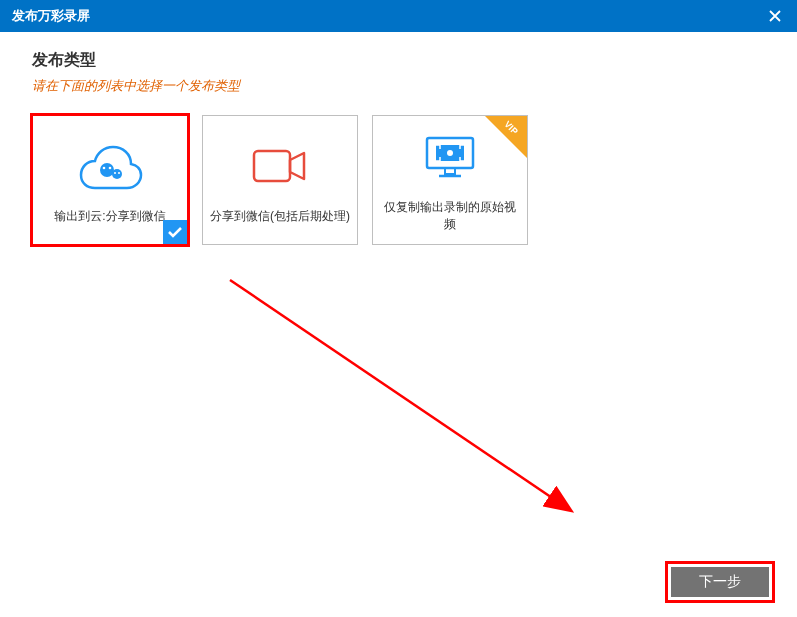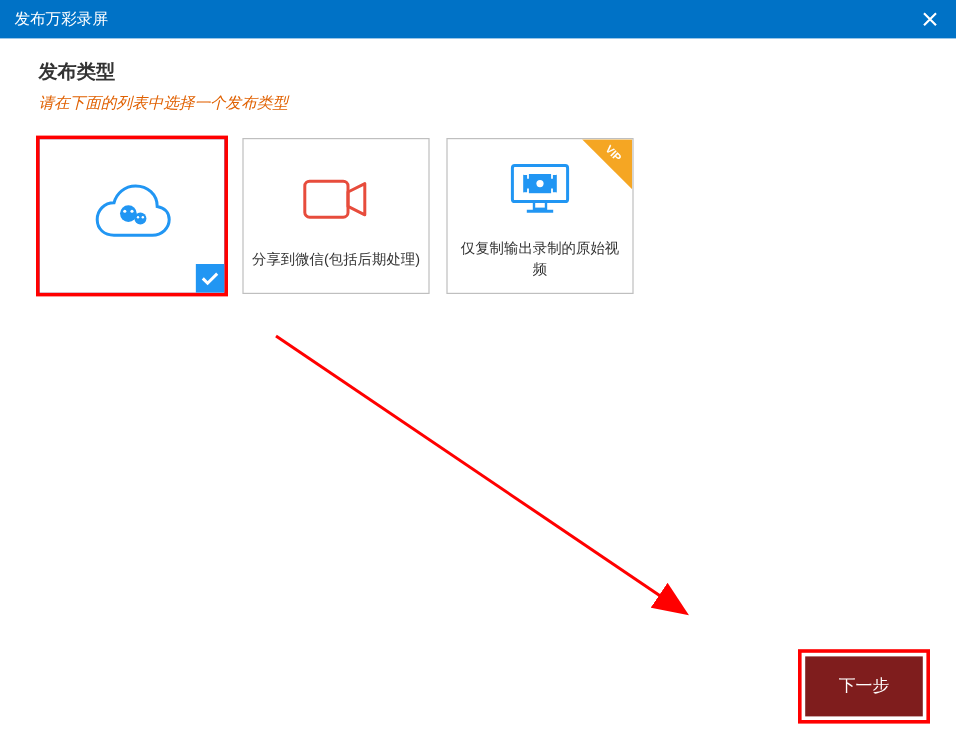--- a/index.html
+++ b/index.html
@@ -1,39 +1,39 @@
 <!DOCTYPE html>
 <html><head>
   <meta charset="utf-8">
   <style>
     * { margin: 0; padding: 0; box-sizing: border-box; }
     body { font-family: "Microsoft YaHei", Arial, sans-serif; background: #fff; width: 797px; height: 617px; position: relative; overflow: hidden; }
     
     .titlebar { background: #0072c6; height: 32px; display: flex; align-items: center; justify-content: space-between; padding: 0 12px; }
-    .titlebar-text { color: #fff; font-size: 13px; font-weight: normal; }
+    .titlebar-text { color: #fff; font-size: 13px; font-weight: bold; }
     .close-btn { color: #fff; font-size: 18px; cursor: pointer; width: 20px; height: 20px; display: flex; align-items: center; justify-content: center; }
     
     .content { padding: 18px 32px; }
     .heading { font-size: 16px; font-weight: bold; color: #333; margin-bottom: 6px; }
     .subtitle { font-size: 13px; color: #e06000; margin-bottom: 20px; font-style: italic; }
     
     .options { display: flex; gap: 14px; }
     .option-card { width: 156px; height: 130px; border: 1px solid #bfbfbf; position: relative; display: flex; flex-direction: column; align-items: center; justify-content: center; cursor: pointer; background: #fff; }
     .option-card.selected { border: 1px solid #2196f3; }
     .option-card.highlighted { outline: 3px solid #ff0000; outline-offset: -1px; }
     
     .card-icon { height: 60px; display: flex; align-items: center; justify-content: center; margin-bottom: 12px; }
     .card-label { font-size: 12px; color: #333; text-align: center; padding: 0 6px; }
     
     .checkmark { position: absolute; bottom: 0; right: 0; width: 24px; height: 24px; }
     .vip-ribbon { position: absolute; top: 0; right: 0; width: 42px; height: 42px; overflow: hidden; }
     
     .arrow-svg { position: absolute; top: 270px; left: 220px; pointer-events: none; }
     
-    .next-btn { position: absolute; bottom: 20px; right: 28px; background: #7f1d1d; color: #fff; border: none; padding: 16px 28px; font-size: 14px; cursor: pointer; }
+    .next-btn { position: absolute; bottom: 20px; right: 28px; background: #737373; color: #fff; border: none; padding: 6px 28px; font-size: 14px; cursor: pointer; }
     .next-btn-highlight { position: absolute; bottom: 14px; right: 22px; border: 3px solid #ff0000; padding: 3px; }
   </style>
 </head>
 <body>
 
 <div class="titlebar">
   <span class="titlebar-text">发布万彩录屏</span>
   <span class="close-btn">
     <svg width="12" height="12" viewBox="0 0 12 12">
         <path d="M1 1 L11 11 M11 1 L1 11" stroke="#fff" stroke-width="1.8"></path>
@@ -52,20 +52,21 @@
         <svg width="70" height="48" viewBox="0 0 70 48">
           <path d="M56 22 C56 12 48 5 38 5 C29 5 22 11 20 19 C12 19 6 25 6 33 C6 41 12 46 20 46 L52 46 C60 46 66 40 66 33 C66 27 62 23 56 22 Z" fill="none" stroke="#2196f3" stroke-width="2.5"></path>
           <circle cx="32" cy="28" r="7" fill="#2196f3"></circle>
           <circle cx="42" cy="32" r="5" fill="#2196f3"></circle>
           <circle cx="29" cy="26" r="1.3" fill="#fff"></circle>
           <circle cx="35" cy="26" r="1.3" fill="#fff"></circle>
           <circle cx="40" cy="31" r="1" fill="#fff"></circle>
           <circle cx="44" cy="31" r="1" fill="#fff"></circle>
         </svg>
       </div>
+      <div class="card-label">输出到云:分享到微信</div>
       <div class="checkmark">
         <svg width="24" height="24" viewBox="0 0 24 24">
           <rect width="24" height="24" fill="#2196f3"></rect>
           <path d="M6 12 L10 16 L18 8" stroke="#fff" stroke-width="2.5" fill="none"></path>
         </svg>
       </div>
     </div>
 
     <div class="option-card">
       <div class="card-icon">

